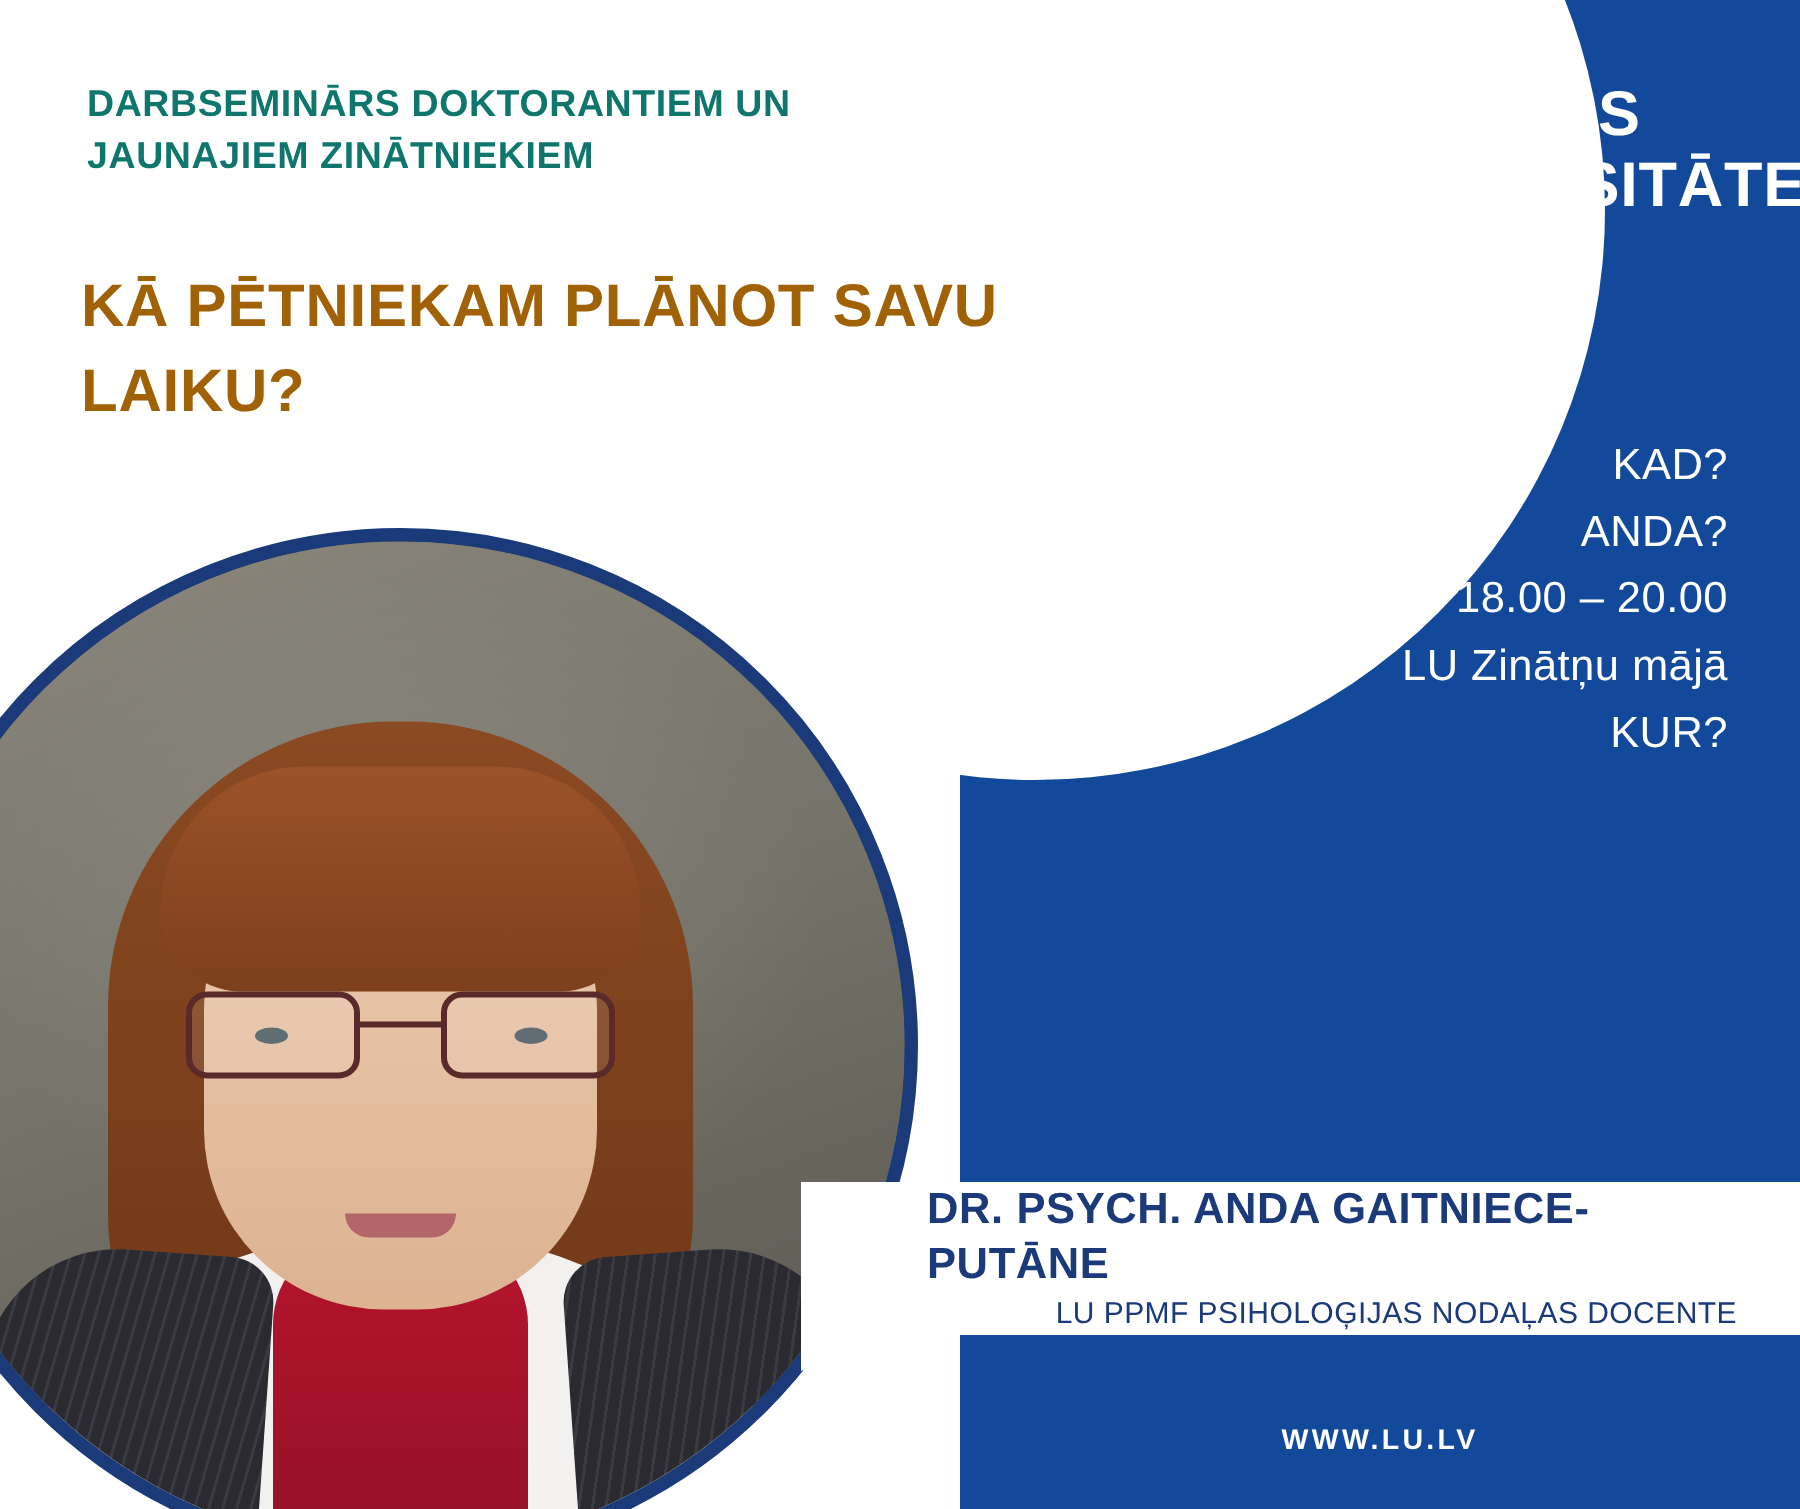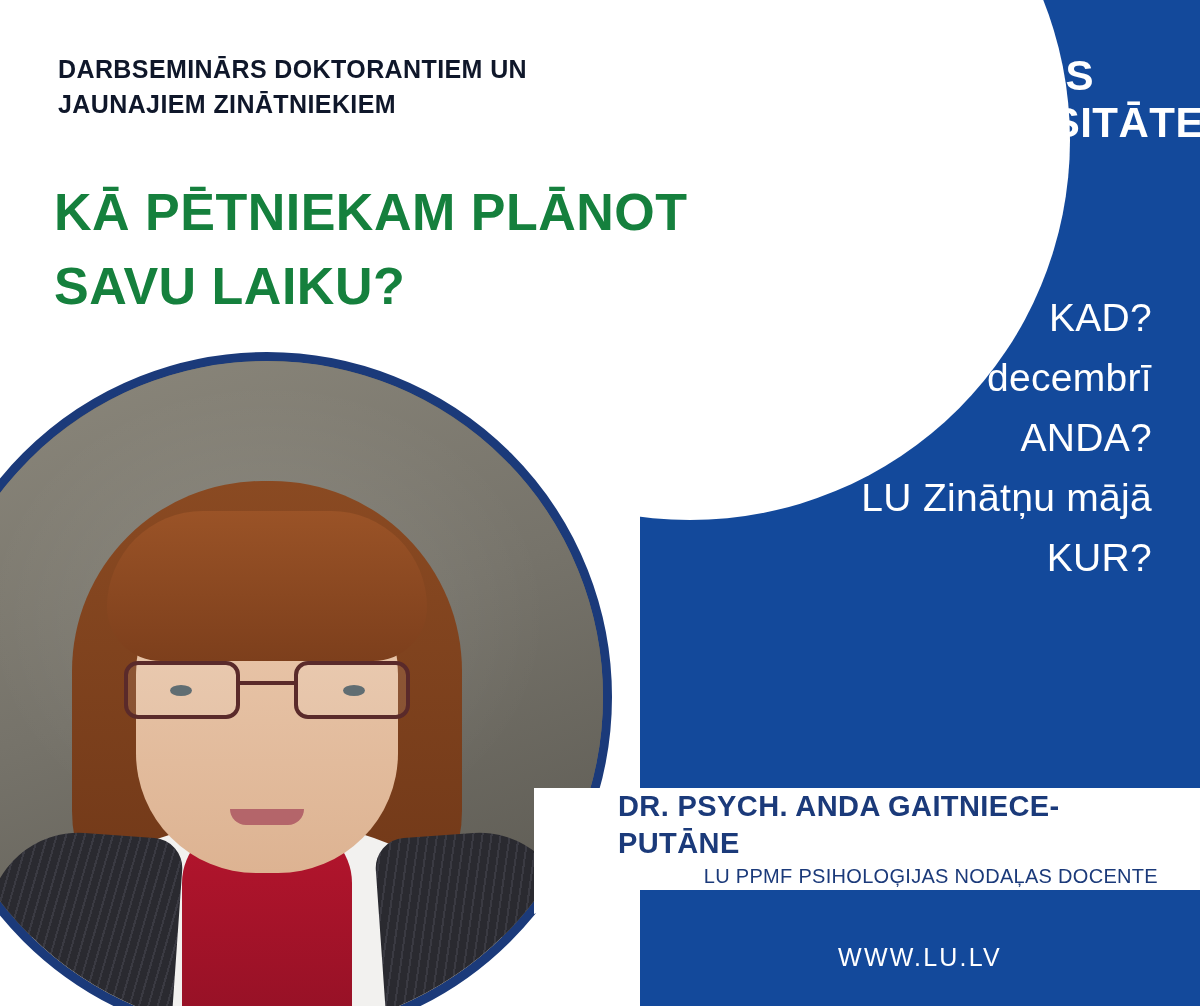--- a/index.html
+++ b/index.html
@@ -49,33 +49,33 @@
   
   .kicker {
     position: absolute;
     left: 58px;
     top: 52px;
     width: 620px;
     font-size: 25px;
     font-weight: bold;
     line-height: 1.38;
     letter-spacing: 0.4px;
-    color: #0f172a;
+    color: #0f766e;
     text-transform: uppercase;
   }
   .headline {
     position: absolute;
     left: 54px;
     top: 176px;
     width: 680px;
-    font-size: 52px;
+    font-size: 40px;
     font-weight: bold;
     line-height: 1.42;
     letter-spacing: 0.5px;
-    color: #15803d;
+    color: #a16207;
     text-transform: uppercase;
   }
 
   
   .logo-block {
     position: absolute;
     left: 742px;
     top: 36px;
     display: flex;
     align-items: center;
@@ -97,21 +97,21 @@
   }
 
   
   .details {
     position: absolute;
     right: 48px;
     top: 288px;
     width: 440px;
     text-align: right;
     color: #ffffff;
-    font-size: 39px;
+    font-size: 29px;
     line-height: 1.54;
     letter-spacing: 0.3px;
   }
   .details div { white-space: nowrap; }
 
   
   .portrait-wrap {
     position: absolute;
     left: -78px;
     top: 352px;
@@ -290,23 +290,24 @@
   }
 
   
   .website {
     position: absolute;
     right: 0;
     bottom: 34px;
     width: 560px;
     text-align: center;
     color: #ffffff;
-    font-size: 25px;
+    font-size: 19px;
     letter-spacing: 2.2px;
     text-transform: uppercase;
+    font-weight: bold;
   }
 </style>
 </head>
 <body>
 
 <div id="poster">
 
   <div class="blue-panel">
     <div class="white-curve"></div>
     <div class="blue-bottom-fill"></div>
@@ -350,22 +351,22 @@
         <text x="23" y="84" font-family="Liberation Serif, serif" font-size="7" fill="#ffffff">19</text>
         <text x="96" y="84" font-family="Liberation Serif, serif" font-size="7" fill="#ffffff">19</text>
       </svg>
     </span>
     <div class="logo-text">LATVIJAS
 UNIVERSITĀTE</div>
   </div>
 
   <div class="details">
     <div>KAD?</div>
-    <div>1. decembrī</div>
     <div>ANDA?</div>
+    <div>18.00 – 20.00</div>
     <div>LU Zinātņu mājā</div>
     <div>KUR?</div>
   </div>
 
   <div class="portrait-wrap">
     <div class="photo">
       <div class="hair-back"></div>
       <div class="shirt"></div>
       <div class="vest-l"></div>
       <div class="vest-r"></div>

